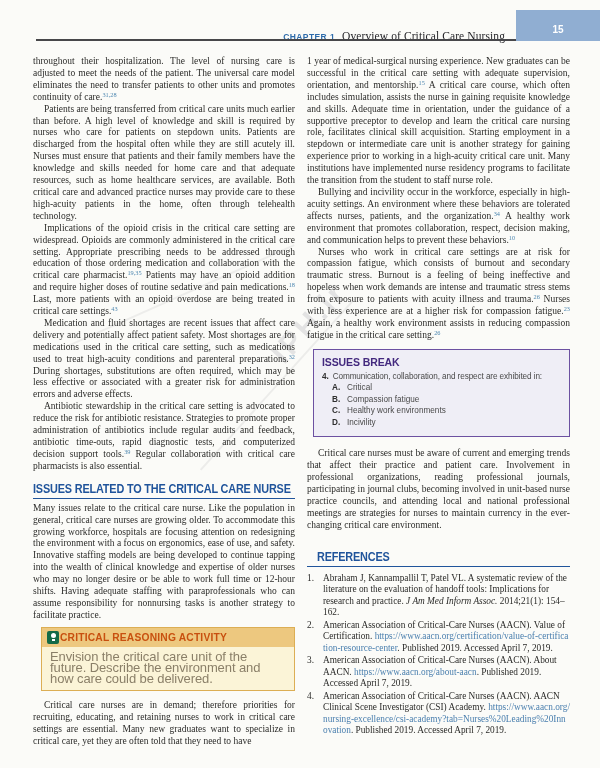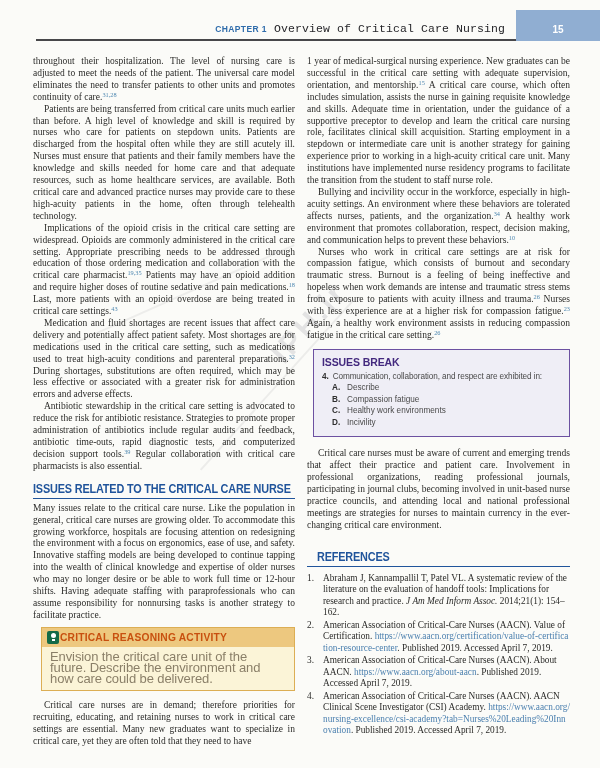--- a/index.html
+++ b/index.html
@@ -1,24 +1,24 @@
 <!DOCTYPE html>
 <html><head>
 <meta charset="utf-8">
 <style>
   html,body{margin:0;padding:0;}
   body{width:600px;height:768px;background:#fbfbf8;position:relative;overflow:hidden;
        font-family:"Liberation Serif", serif;color:#2b2b29;}
   .page{position:absolute;inset:0;}
 
   
-  .header-row{position:absolute;top:22px;right:95px;display:flex;align-items:baseline;white-space:nowrap;}
+  .header-row{position:absolute;top:30px;right:95px;display:flex;align-items:baseline;white-space:nowrap;}
   .chapter-label{font-family:"Liberation Sans",sans-serif;font-weight:bold;font-size:8.5px;
                  color:#2f6cab;letter-spacing:.4px;margin-right:7px;}
-  .chapter-title{font-family:Liberation Mono, monospace;font-size:11.5px;color:#26262a;letter-spacing:.1px;}
+  .chapter-title{font-family:Liberation Serif, serif;font-size:11.5px;color:#26262a;letter-spacing:.1px;}
   .page-badge{position:absolute;top:10px;right:0;width:84px;height:31px;background:#90aed2;
               display:flex;align-items:center;justify-content:center;padding-top:7px;box-sizing:border-box;
               font-family:"Liberation Sans",sans-serif;font-weight:bold;font-size:10px;color:#ffffff;}
   .header-rule{position:absolute;top:39px;left:36px;width:480px;height:1.5px;background:#47474a;}
 
   
   .watermark{position:absolute;left:150px;top:355px;width:230px;text-align:right;
              transform:rotate(-48deg);font-family:"Liberation Sans",sans-serif;font-weight:bold;
              font-size:30px;letter-spacing:3px;color:rgba(108,108,120,.16);
              border-bottom:2px solid rgba(108,108,120,.10);pointer-events:none;}
@@ -116,21 +116,21 @@
     <p class="body-p indent">Nurses who work in critical care settings are at risk for compassion fatigue, which consists of burnout and secondary traumatic stress. Burnout is a feeling of being ineffective and hopeless when work demands are intense and traumatic stress stems from exposure to patients with acuity illness and trauma.<sup class="cite">26</sup> Nurses with less experience are at a higher risk for compassion fatigue.<sup class="cite">23</sup> Again, a healthy work environment assists in reducing compassion fatigue in the critical care setting.<sup class="cite">26</sup></p>
 
     <div class="sb-box">
       <div class="sb-title">ISSUES BREAK</div>
       <div class="sb-q">
         <b>4.</b>
         <span>Communication, collaboration, and respect are exhibited in:</span>
       </div>
       <div class="sb-opt">
         <b>A.</b>
-        <span>Describe</span>
+        <span>Critical</span>
       </div>
       <div class="sb-opt">
         <b>B.</b>
         <span>Compassion fatigue</span>
       </div>
       <div class="sb-opt">
         <b>C.</b>
         <span>Healthy work environments</span>
       </div>
       <div class="sb-opt">

